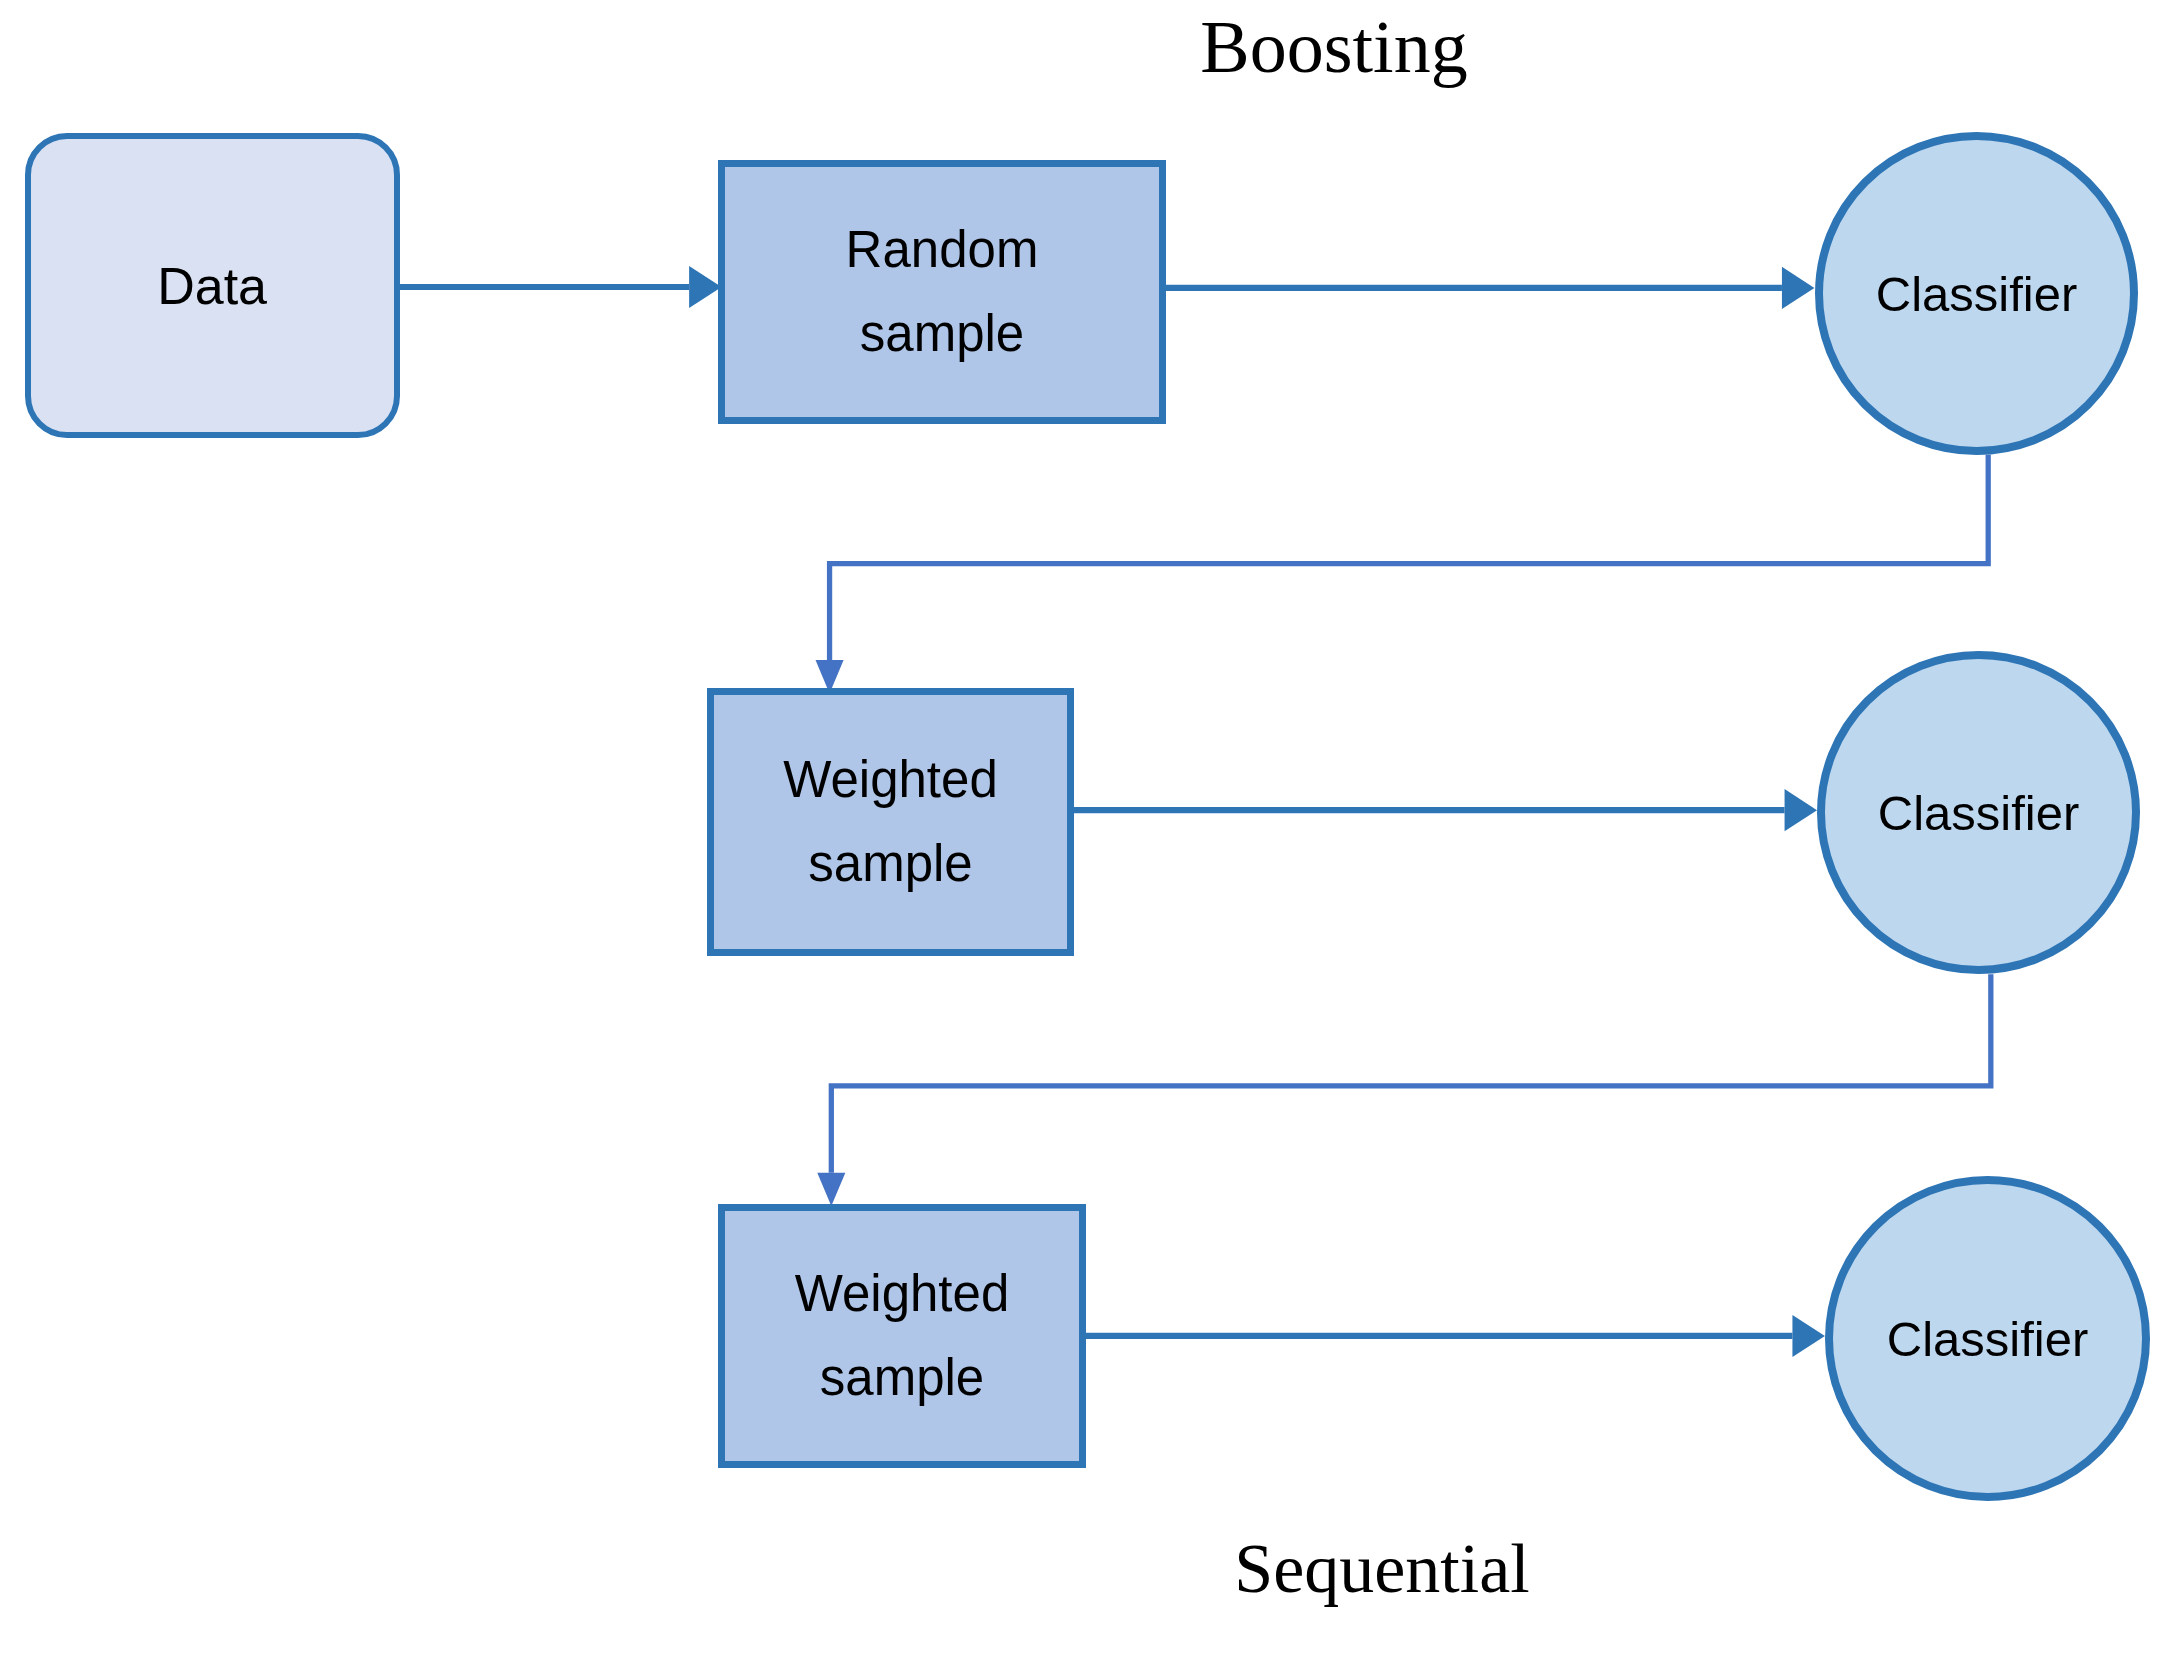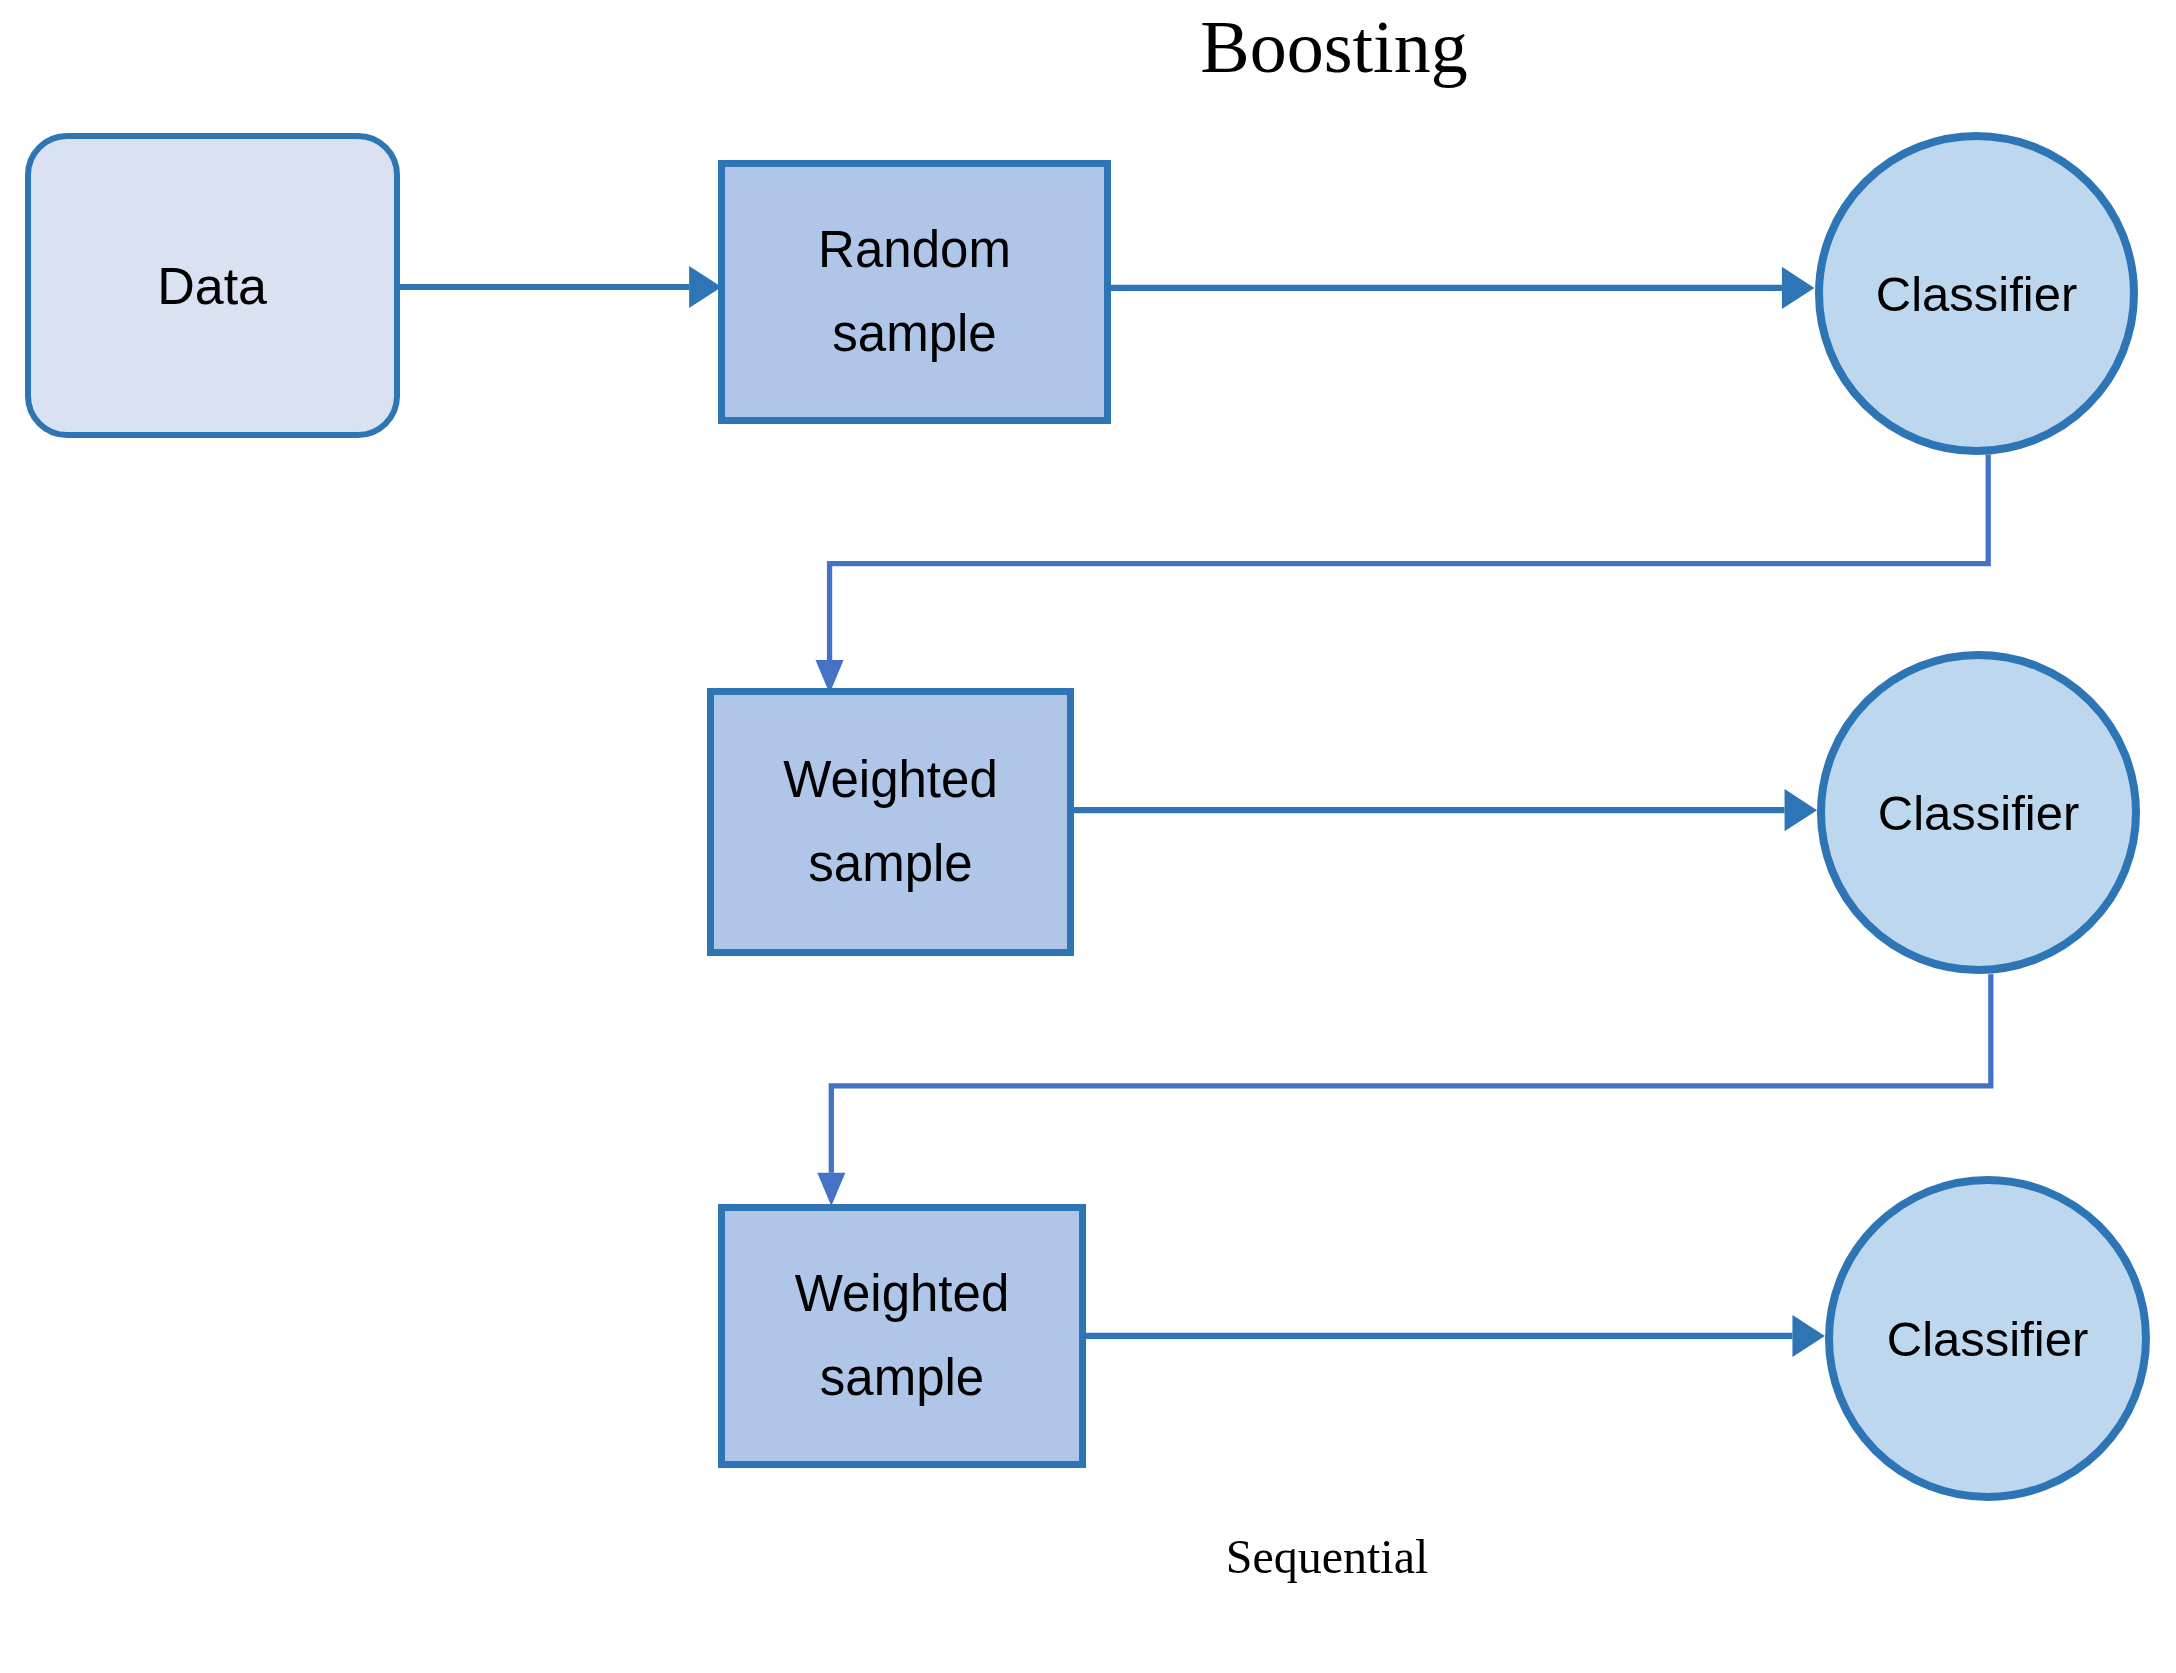--- a/index.html
+++ b/index.html
@@ -34,21 +34,21 @@
     height: 1673px;
   }
   .diagram-label {
     position: absolute;
     text-align: center;
     font-family: "Liberation Serif", serif;
     color: var(--c-text);
     white-space: nowrap;
   }
   .title { left: 983px; top: 5.3px;  width: 702px; font-size: 74px; }
-  .footer { left: 976px; top: 1529px; width: 702px; font-size: 48px; }
+  .footer { left: 1031px; top: 1529px; width: 702px; font-size: 70px; }
   .node {
     position: absolute;
     display: flex;
     align-items: center;
     justify-content: center;
     text-align: center;
     box-sizing: border-box;
     color: var(--c-text);
   }
   .node-rounded {
@@ -58,21 +58,21 @@
     border-radius: 42px;
     font-size: 52px;
   }
   .node-rect {
     background: var(--c-sample-fill);
     border: 7px solid var(--c-border);
     font-size: 51px;
     line-height: 1.65;
   }
   .node-rect .node-label { padding: 0 48px; }
-  .rect-random    { left: 718px; top: 160px;  width: 393px; height: 264px; }
+  .rect-random    { left: 718px; top: 160px;  width: 448px; height: 264px; }
   .rect-weighted1 { left: 707px; top: 688px;  width: 367px; height: 268px; }
   .rect-weighted2 { left: 718px; top: 1204px; width: 368px; height: 264px; }
   .node-circle {
     background: var(--c-classifier-fill);
     border: 8px solid var(--c-border);
     border-radius: 50%;
     font-size: 49px;
   }
   .circle-1 { left: 1815px; top: 132px;  width: 323px; height: 323px; }
   .circle-2 { left: 1817px; top: 651px;  width: 323px; height: 323px; }

